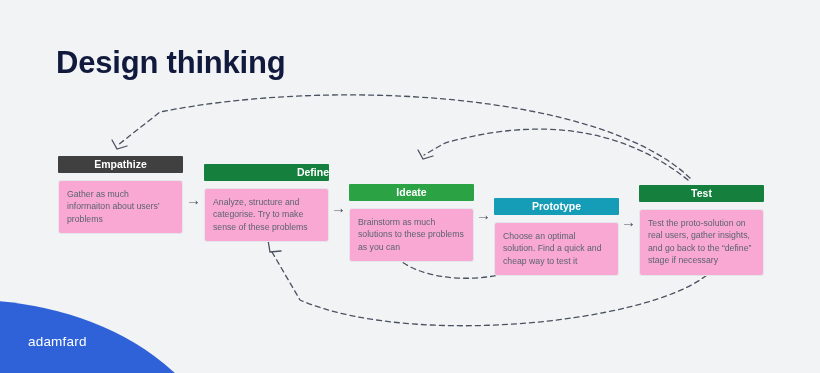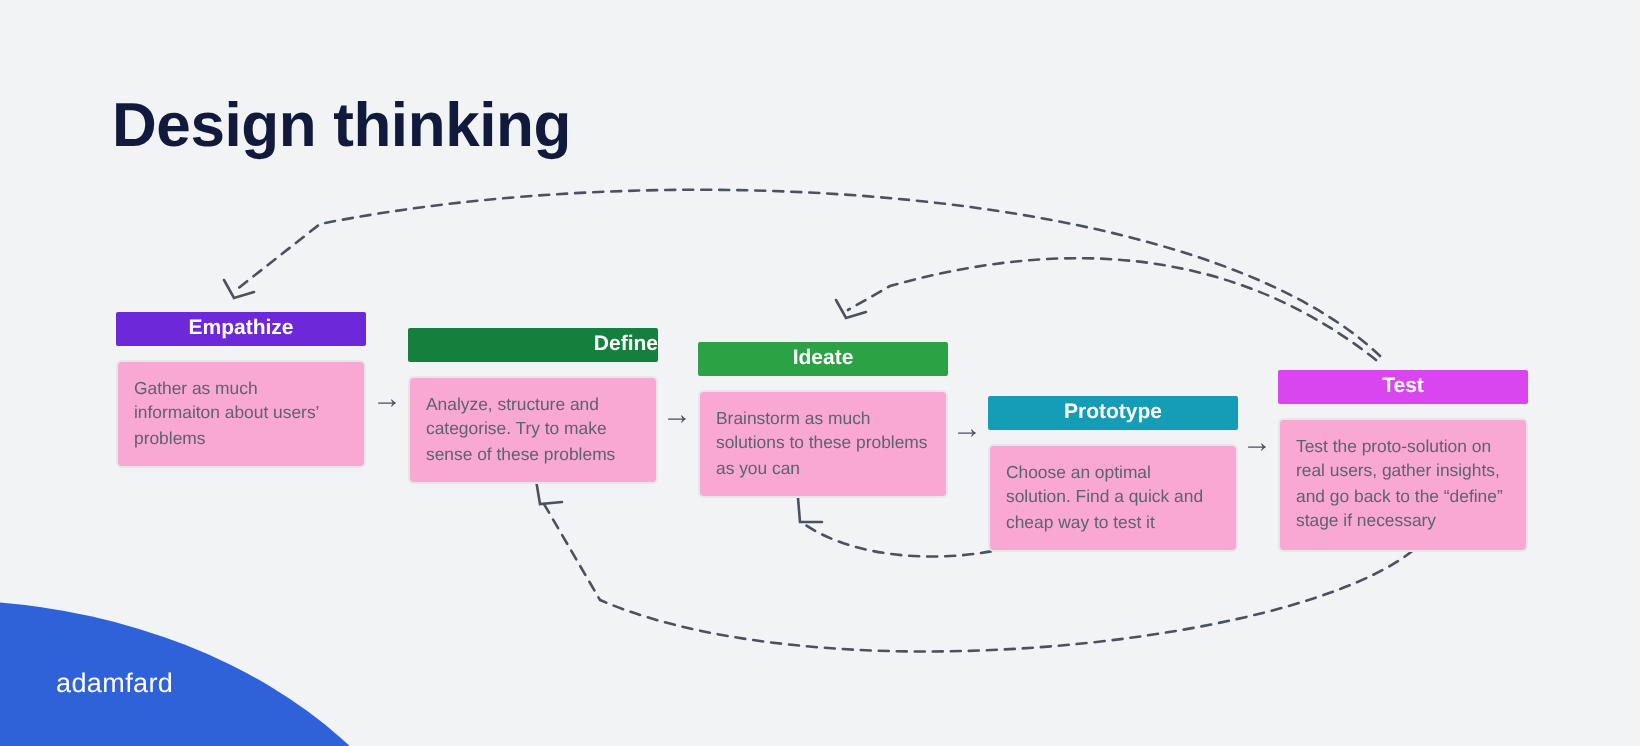--- a/index.html
+++ b/index.html
@@ -115,41 +115,41 @@
     <path d="M 418 150 L 423 159 L 433 156" fill="none" stroke="#4a5160" stroke-width="1.3" stroke-linecap="round"></path>
 
     <path d="M 552 250 C 520 282, 440 288, 402 262" fill="none" stroke="#4a5160" stroke-width="1.3" stroke-dasharray="5,4" stroke-linecap="round"></path>
     <path d="M 399 249 L 400 261 L 411 261" fill="none" stroke="#4a5160" stroke-width="1.3" stroke-linecap="round"></path>
 
     <path d="M 718 262 C 690 318, 420 352, 300 300 L 272 252" fill="none" stroke="#4a5160" stroke-width="1.3" stroke-dasharray="5,4" stroke-linecap="round"></path>
     <path d="M 268 240 L 270 252 L 281 251" fill="none" stroke="#4a5160" stroke-width="1.3" stroke-linecap="round"></path>
   </svg>
 
   <div class="stage" style="left:58px; top:156px;">
-    <div class="stage-header" style="background:#6d28d9;">Empathize</div>
+    <div class="stage-header" style="background:#404040;">Empathize</div>
     <div class="stage-body">Gather as much informaiton about users’ problems</div>
   </div>
 
   <div class="stage" style="left:204px; top:164px;">
     <div class="stage-header" style="background:#15803d;text-align:right;">Define</div>
     <div class="stage-body">Analyze, structure and categorise. Try to make sense of these problems</div>
   </div>
 
   <div class="stage" style="left:349px; top:171px;">
-    <div class="stage-header" style="background:#2ba244;">Ideate</div>
+    <div class="stage-header" style="background:#2ba244;margin-top:13px;">Ideate</div>
     <div class="stage-body">Brainstorm as much solutions to these problems as you can</div>
   </div>
 
   <div class="stage" style="left:494px; top:178px;margin-top:20px;">
     <div class="stage-header" style="background:#159cb6;">Prototype</div>
     <div class="stage-body">Choose an optimal solution. Find a quick and cheap way to test it</div>
   </div>
 
   <div class="stage" style="left:639px; top:185px;">
-    <div class="stage-header" style="background:#d946ef;">Test</div>
+    <div class="stage-header" style="background:#15803d;">Test</div>
     <div class="stage-body">Test the proto-solution on real users, gather insights, and go back to the “define” stage if necessary</div>
   </div>
 
   <div class="fwd-arrow" style="left:186px; top:192px;">→</div>
   <div class="fwd-arrow" style="left:331px; top:200px;">→</div>
   <div class="fwd-arrow" style="left:476px; top:207px;">→</div>
   <div class="fwd-arrow" style="left:621px; top:214px;">→</div>
 
 </div>
 

